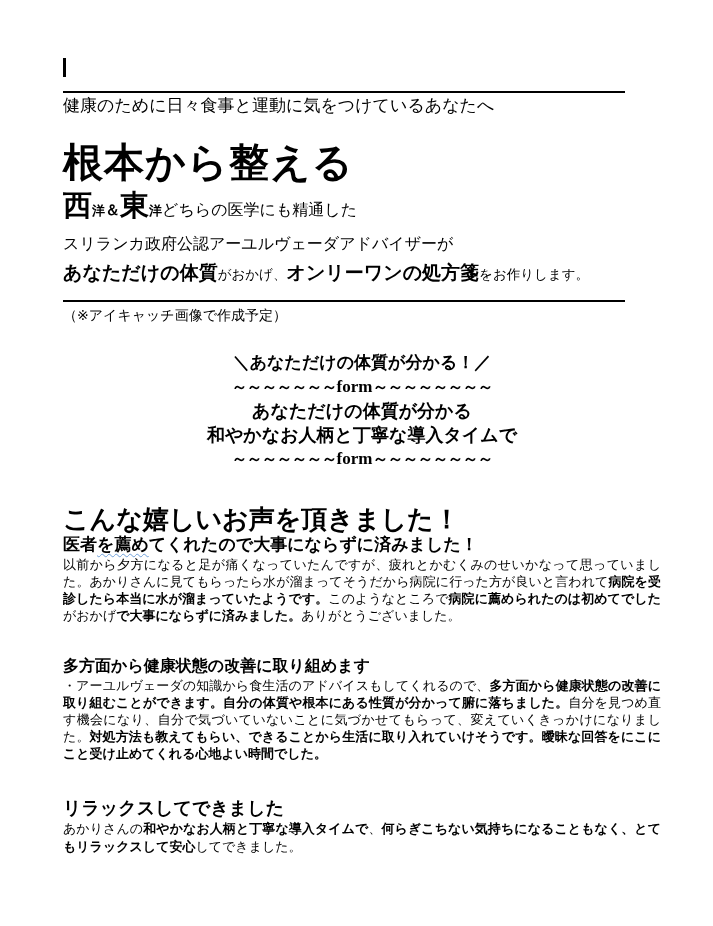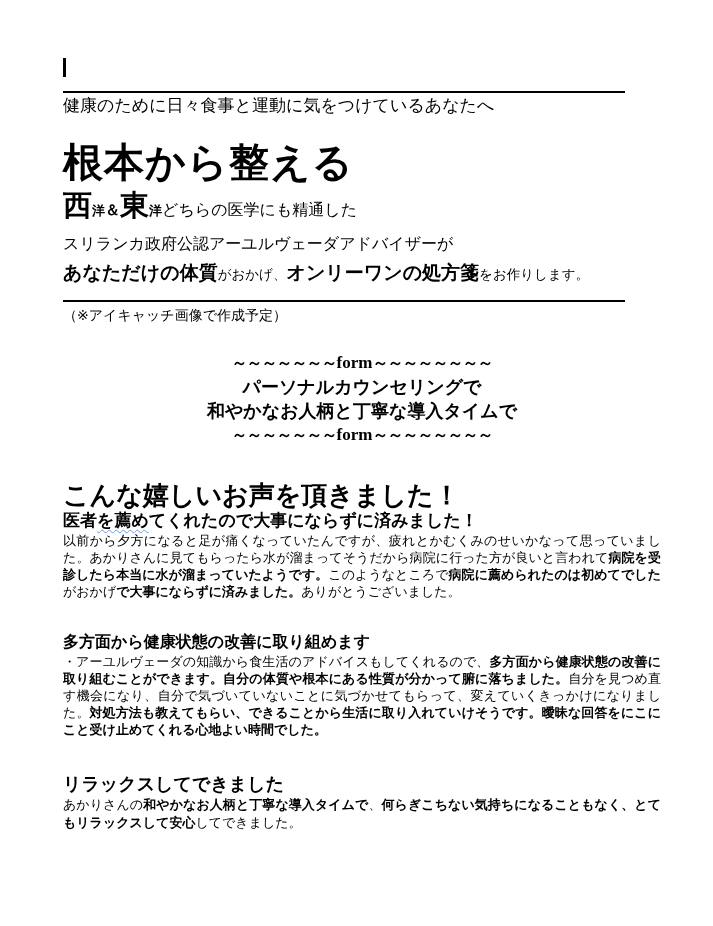--- a/index.html
+++ b/index.html
@@ -66,24 +66,25 @@
 
   <div class="hero-line3">
     <span class="b">あなただけの体質</span><span>がおかげ、</span><span class="b">オンリーワンの処方箋</span><span>をお作りします。</span>
   </div>
 
   <hr class="rule rule-2">
 
   <div class="note">（※アイキャッチ画像で作成予定）</div>
 
   <div class="form-block">
+    <div class="form-catch">＼あなただけの体質が分かる！／</div>
     <div class="wave-line">
       <span>～～～～～～～</span><span class="wave-word">form</span><span>～～～～～～～～</span>
     </div>
-    <div class="form-main">パーソナルカウンセリングで</div>
+    <div class="form-main">あなただけの体質が分かる</div>
     <div class="form-main">和やかなお人柄と丁寧な導入タイムで</div>
     <div class="wave-line">
       <span>～～～～～～～</span><span class="wave-word">form</span><span>～～～～～～～～</span>
     </div>
   </div>
 
   <div class="sec-heading">こんな嬉しいお声を頂きました！</div>
 
   <div>
     <div class="t-title-1"><span>医者</span><span class="squiggle">を薦め</span><span>てくれたので大事にならずに済みました！</span></div>

